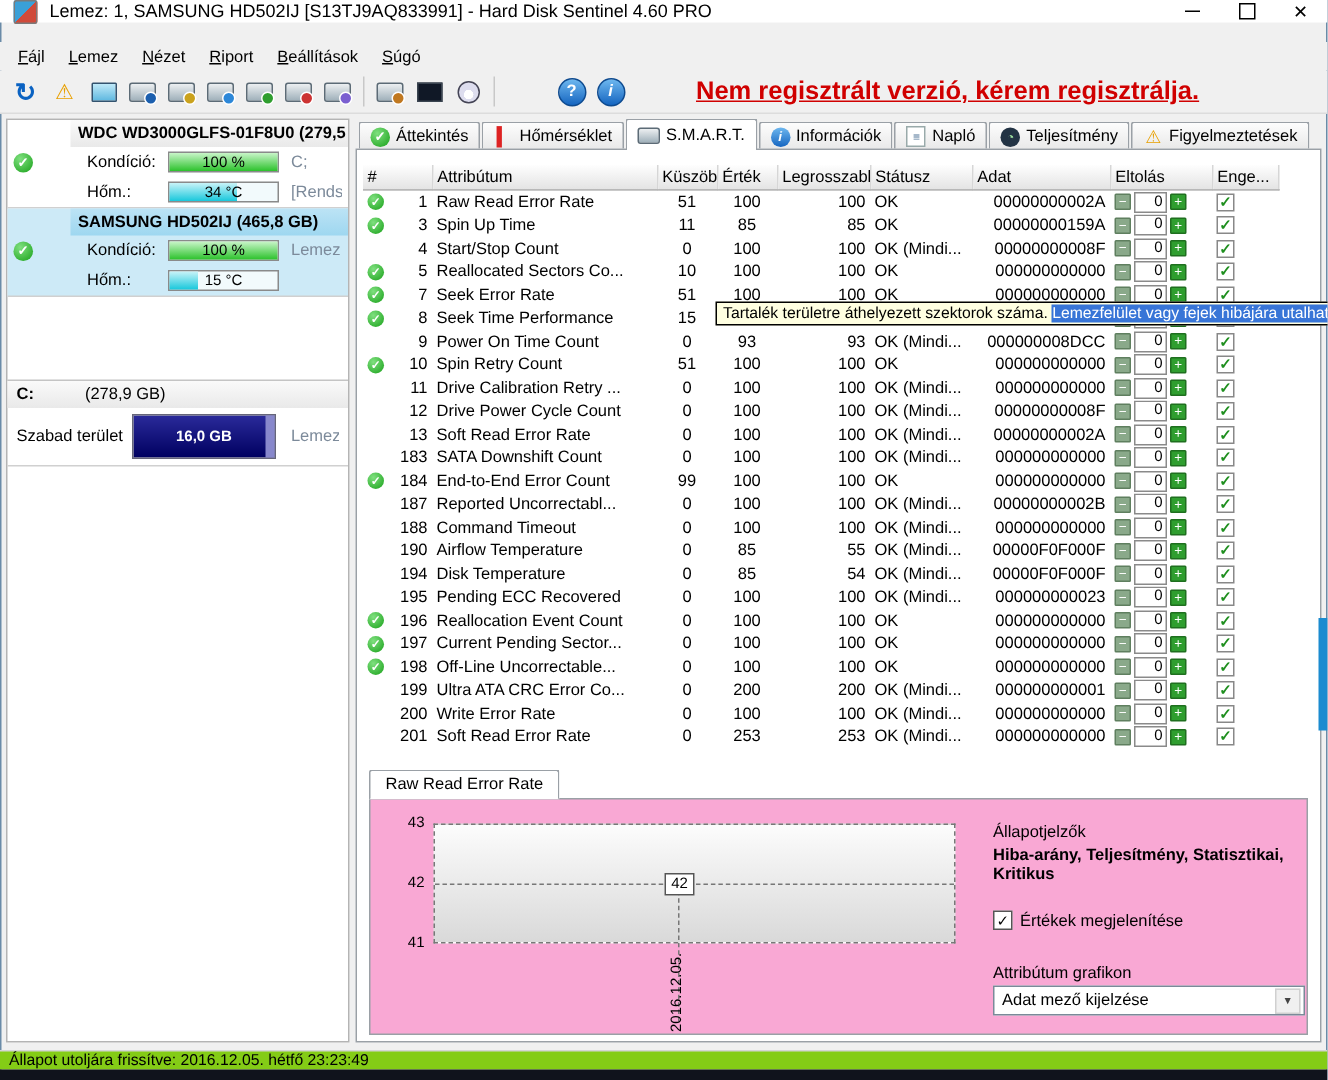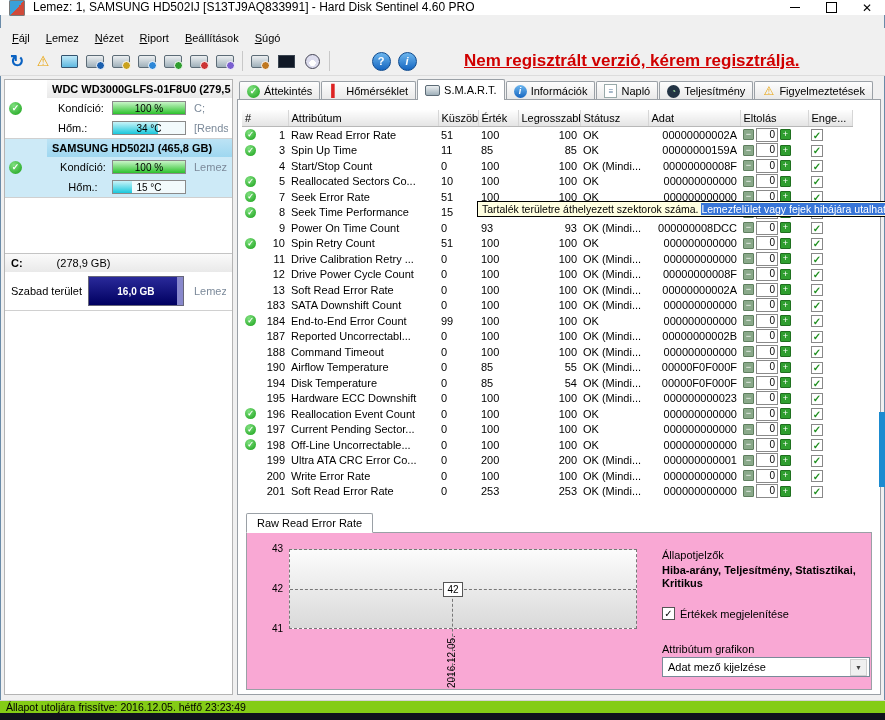--- a/index.html
+++ b/index.html
@@ -46,21 +46,21 @@
     background:radial-gradient(circle at 50% 62%,#fff 0 30%,#dde 31% 100%);}
   .tb-help::before,.tb-info::before{content:"";width:17px;height:17px;border-radius:50%;
     background:linear-gradient(180deg,#6db7ef,#1565c0);border:1px solid #0d4a8f;}
   .tb-help::after{content:"?";position:absolute;color:#fff;font-weight:bold;font-size:11px;}
   .tb-info::after{content:"i";position:absolute;color:#fff;font-weight:bold;font-style:italic;font-size:11px;}
   .register-link{color:#d00000;font-weight:bold;text-decoration:underline;margin-left:44px;font-size:17px;white-space:nowrap;}
 
   
   .sidebar{position:absolute;left:4px;top:79px;width:229px;height:616px;background:#fff;border:1px solid #b4b4b4;box-sizing:border-box;}
   .disk-block{border-bottom:1px solid #d0d0d0;}
-  .disk-block.selected{background:#cdeaf7;text-align:center;}
+  .disk-block.selected{background:#cdeaf7;}
   .disk-header{display:flex;justify-content:space-between;align-items:center;padding:3px 5px;font-weight:bold;
     background:linear-gradient(180deg,#fafafa,#e9e9e9);white-space:nowrap;overflow:hidden;margin-left:42px;}
   .selected .disk-header{background:linear-gradient(180deg,#bce3f5,#9ed7f0);}
   .disk-suffix{font-weight:normal;color:#8a8a8a;margin-left:4px;}
   .disk-row{display:flex;align-items:center;padding:3px 4px;gap:4px;white-space:nowrap;overflow:hidden;}
   .ok-badge{flex:0 0 13px;width:13px;height:13px;border-radius:50%;display:inline-flex;align-items:center;justify-content:center;
     background:radial-gradient(circle at 35% 30%,#7fe07f,#18a018);color:#fff;font-size:9px;font-weight:bold;}
   .ok-badge::before{content:"✓";}
   .row-indent{flex:0 0 13px;}
   .lbl{width:50px;flex:0 0 50px;padding-left:32px;}
@@ -106,21 +106,21 @@
   
   .smart-table{border-collapse:collapse;table-layout:fixed;width:610px;position:absolute;left:4px;top:10px;}
   .smart-table th{height:16px;background:linear-gradient(180deg,#fefefe,#e4e4e4);border-right:1px solid #d6d6d6;
     border-bottom:1px solid #b8b8b8;font-weight:normal;text-align:left;padding:0 3px;overflow:hidden;white-space:nowrap;font-size:11px;}
   .smart-table td{height:15.5px;padding:0 3px;white-space:nowrap;overflow:hidden;font-size:11px;}
   .c-id .wrap{display:flex;justify-content:space-between;align-items:center;}
   .ok-circle{width:11px;height:11px;border-radius:50%;display:inline-flex;align-items:center;justify-content:center;
     background:radial-gradient(circle at 35% 30%,#7fe07f,#18a018);color:#fff;font-size:8px;font-weight:bold;}
   .ok-circle::before{content:"✓";}
   .ok-circle.hidden{visibility:hidden;}
-  .c-th,.c-val{text-align:left;padding-right:10px;}
+  .c-th,.c-val{text-align:center;padding-right:10px;}
   .c-worst{text-align:right;padding-right:26px;}
   .c-data{text-align:right;padding-right:6px;}
   .c-offset .wrap{display:flex;align-items:center;gap:2px;}
   .spin-minus,.spin-plus{width:11px;height:11px;display:inline-flex;align-items:center;justify-content:center;
     color:#fff;font-size:9px;line-height:1;border-radius:1px;box-sizing:border-box;}
   .spin-minus{background:#8aa98a;border:1px solid #5f7f5f;}
   .spin-minus::before{content:"−";}
   .spin-plus{background:#2f9e2f;border:1px solid #1f6f1f;}
   .spin-plus::before{content:"+";}
   .spin-value{width:18px;height:12px;border:1px solid #8a8a8a;background:#fff;text-align:right;padding-right:2px;
@@ -714,21 +714,21 @@
               </td>
     <td class="c-enabled"><span class="chk"></span></td>
   </tr>
             <tr>
     <td class="c-id">
                 <span class="wrap">
       <span class="ok-circle hidden"></span>
       <span>195</span>
     </span>
               </td>
-    <td class="c-name">Hardware ECC Downshift</td>
+    <td class="c-name">Pending ECC Recovered</td>
     <td class="c-th">0</td>
     <td class="c-val">100</td>
     <td class="c-worst">100</td>
     <td class="c-status">OK (Mindi...</td>
     <td class="c-data">000000000023</td>
     <td class="c-offset">
                 <span class="wrap">
       <span class="spin-minus"></span>
       <span class="spin-value">0</span>
       <span class="spin-plus"></span>

